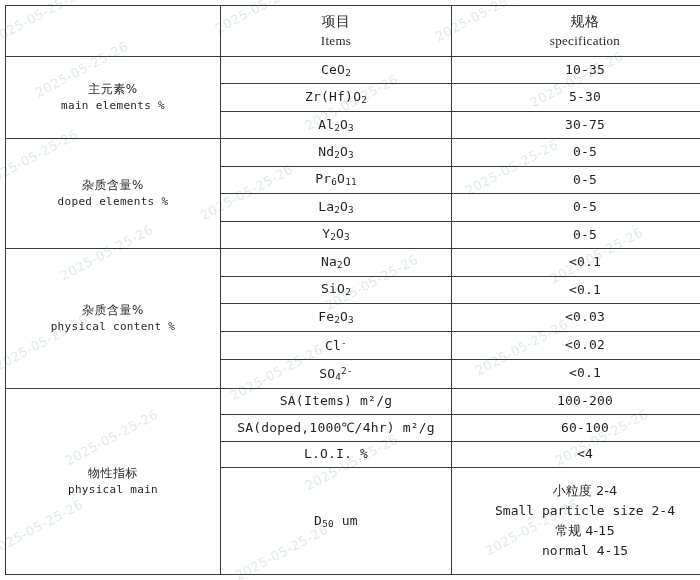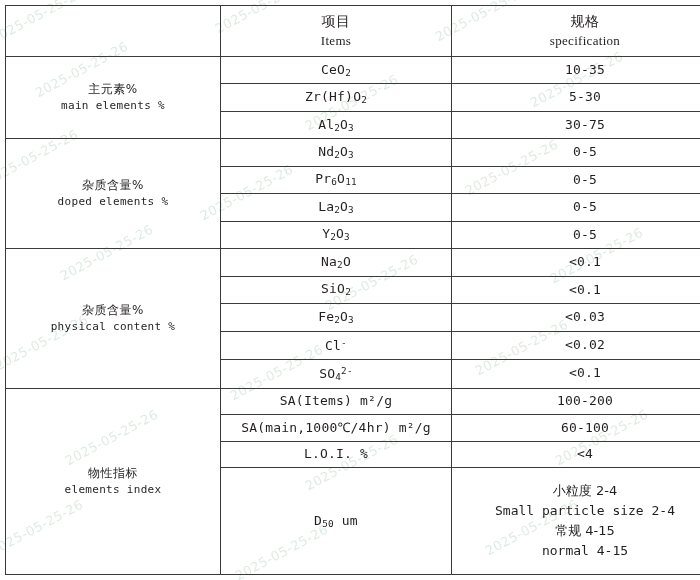--- a/index.html
+++ b/index.html
@@ -197,27 +197,27 @@
         <td class="item-cell"><span class="formula">Cl<sup>-</sup></span></td>
         <td class="spec-cell"><span class="val">&lt;0.02</span></td>
       </tr>
       <tr>
         <td class="item-cell"><span class="formula">SO<sub>4</sub><sup>2-</sup></span></td>
         <td class="spec-cell"><span class="val">&lt;0.1</span></td>
       </tr>
       <tr>
         <td class="cat-cell" rowspan="4">
           <span class="cn">物性指标</span>
-          <span class="en">elements index</span>
+          <span class="en">physical main</span>
         </td>
         <td class="item-cell"><span class="formula">SA(Items) m²/g</span></td>
         <td class="spec-cell"><span class="val">100-200</span></td>
       </tr>
       <tr>
-        <td class="item-cell"><span class="formula">SA(main,1000℃/4hr) m²/g</span></td>
+        <td class="item-cell"><span class="formula">SA(doped,1000℃/4hr) m²/g</span></td>
         <td class="spec-cell"><span class="val">60-100</span></td>
       </tr>
       <tr>
         <td class="item-cell"><span class="formula">L.O.I. %</span></td>
         <td class="spec-cell"><span class="val">&lt;4</span></td>
       </tr>
       <tr>
         <td class="item-cell"><span class="formula">D<sub>50</sub> um</span></td>
         <td class="spec-cell"><span class="multi-line"><span class="cnline">小粒度 2-4</span><span class="">Small particle size 2-4</span><span class="cnline">常规 4-15</span><span class="">normal 4-15</span></span></td>
       </tr>

